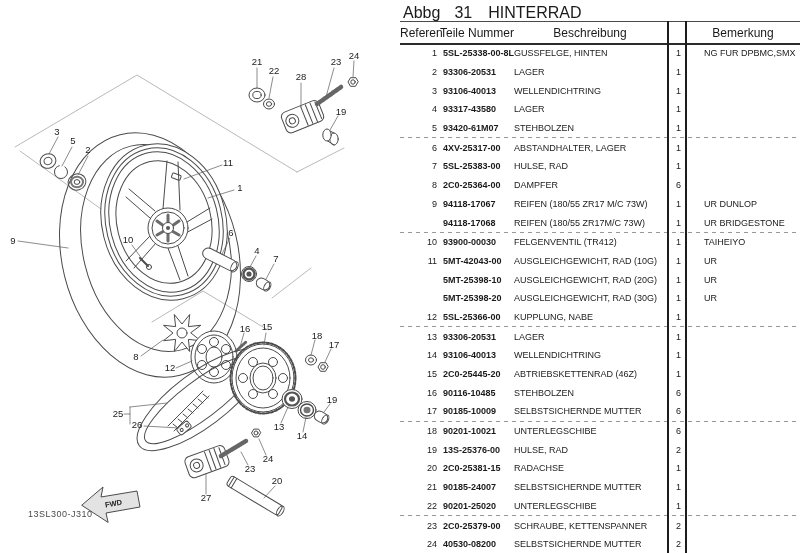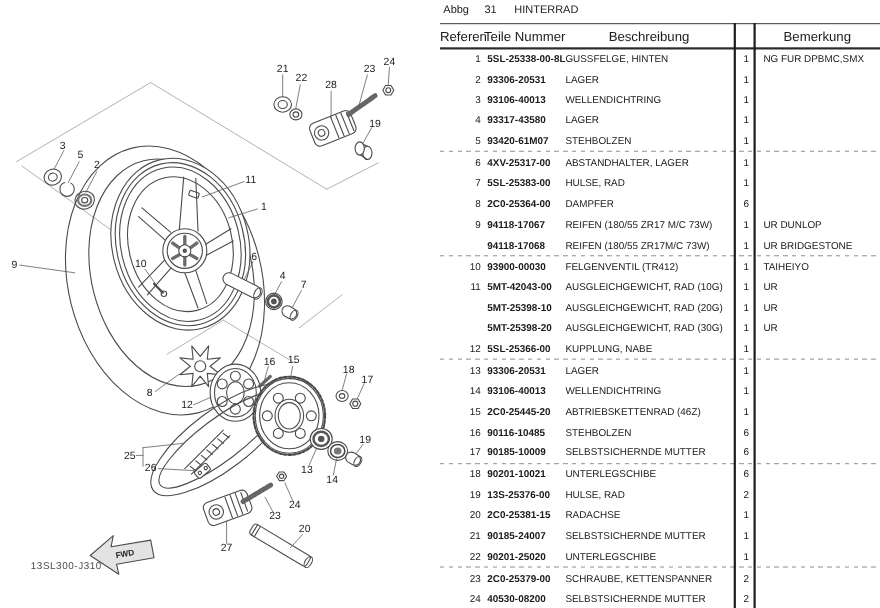--- a/index.html
+++ b/index.html
@@ -1,35 +1,35 @@
 <!DOCTYPE html>
 <html><head>
 <meta charset="utf-8">
 <style>
   html,body{margin:0;padding:0;background:#fff;}
   .page{position:relative;width:800px;height:553px;background:#ffffff;overflow:hidden;
         font-family:"Liberation Sans",sans-serif;color:#1a1a1a;}
   .diagram{position:absolute;left:0;top:0;width:400px;height:553px;}
   .ptable{position:absolute;left:400px;top:0;width:400px;height:553px;font-size:9px;}
-  .title-row{position:absolute;top:4px;left:3px;font-size:10px;white-space:nowrap;}
+  .title-row{position:absolute;top:4px;left:3px;font-size:16px;white-space:nowrap;}
   .title-row .fig-no{margin-left:14px;}
   .title-row .fig-name{margin-left:16px;}
   .tline{position:absolute;left:0;right:0;top:21px;border-top:1px solid #4a4a4a;}
   .hline{position:absolute;left:0;right:0;top:43px;border-top:2px solid #2a2a2a;}
   .header-row{position:absolute;top:26px;left:0;width:400px;display:grid;
               grid-template-columns:40px 72px 156px 18px 114px;font-size:12px;}
   .header-row span{text-align:center;white-space:nowrap;}
   .rows{position:absolute;top:44px;left:0;width:400px;}
   .row{display:grid;grid-template-columns:40px 72px 156px 18px 114px;height:18.7px;align-items:center;}
   .c{white-space:nowrap;overflow:visible;font-size:9px;}
   .ref{text-align:right;padding-right:3px;}
   .part{padding-left:3px;font-weight:bold;}
   .desc{padding-left:2px;}
   .qty{text-align:right;padding-right:5px;}
-  .note{padding-left:8px;}
+  .note{padding-left:18px;}
   .sep{height:1px;background:repeating-linear-gradient(90deg,#999 0 4px,transparent 4px 8px);}
   .vbar{position:absolute;top:21px;bottom:0;width:2px;background:#1c1c1c;z-index:5;}
   .vbar.b1{left:267px;} .vbar.b2{left:285px;}
   svg text{font-family:"Liberation Sans",sans-serif;fill:#222;}
   .callout{font-size:9.5px;}
   .dcode{font-size:9px;fill:#4a4a4a;letter-spacing:.5px;}
   .fwdtxt{font-size:7.5px;font-weight:bold;}
 </style>
 </head>
 <body>

